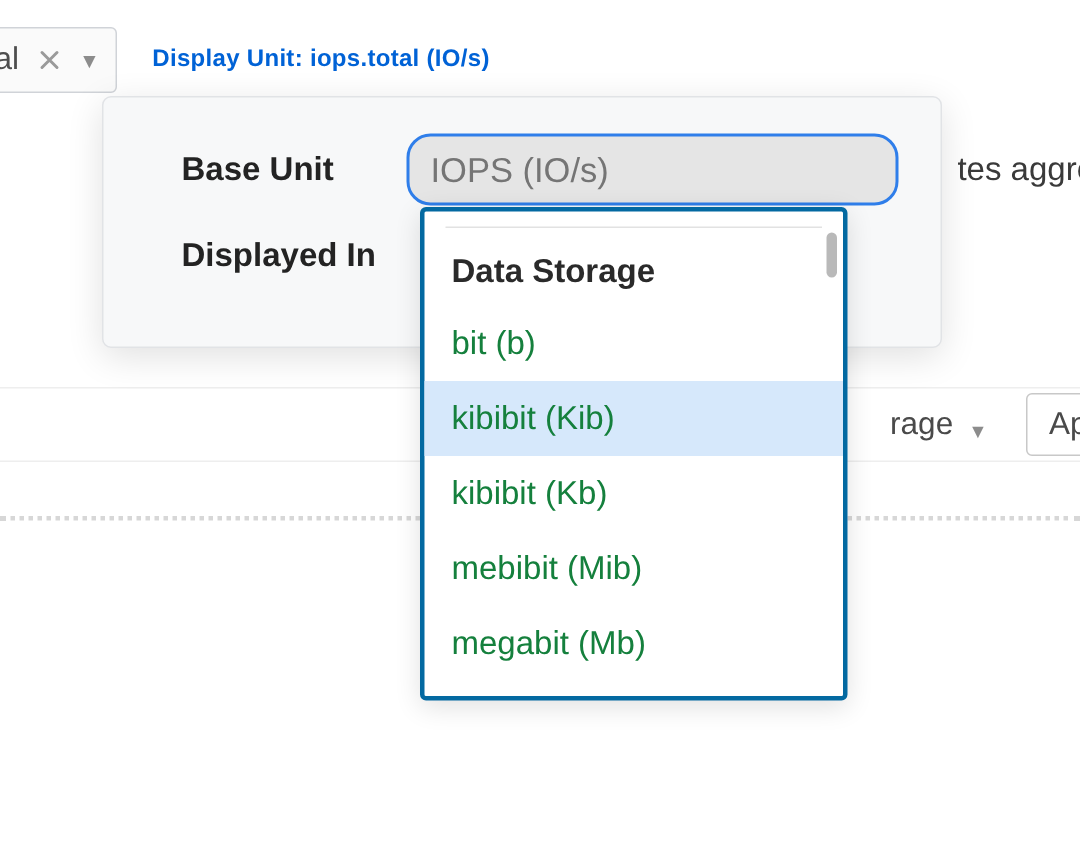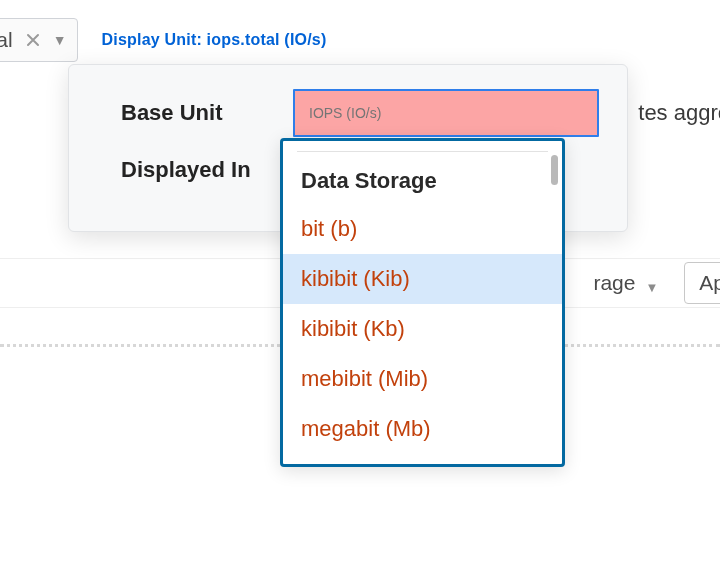--- a/index.html
+++ b/index.html
@@ -64,37 +64,37 @@
     width: 560px;
     background: #f7f8f9;
     border: 1px solid #e1e3e6;
     border-radius: 6px;
     box-shadow: 0 6px 24px rgba(0,0,0,0.12);
     padding: 24px 28px 28px 28px;
   }
   .form-row {
     display: flex; align-items: center;
     margin-bottom: 20px;
-    gap: 16px;
+    gap: 36px;
   }
   .form-label {
     font-size: 22px;
     font-weight: 700;
     color: #232323;
     width: 180px;
     text-align: left;
     padding-left: 24px;
   }
   .form-input {
     flex: 1;
     height: 48px;
     border: 2px solid #2f7eea;
-    border-radius: 1px;
-    background: #fca5a5;
-    font-size: 14px;
+    border-radius: 16px;
+    background: #e5e5e5;
+    font-size: 23px;
     padding: 0 14px;
     color: #555;
     outline: none;
   }
 
   
   .dropdown {
     position: absolute;
     top: 138px; left: 280px;
     width: 285px;
@@ -110,21 +110,21 @@
     margin: 0 14px 6px 14px;
   }
   .dropdown-group-header {
     font-size: 22px;
     font-weight: 700;
     color: #2a2a2a;
     padding: 10px 18px 10px 18px;
   }
   .dropdown-item {
     font-size: 22px;
-    color: #c2410c;
+    color: #15803d;
     padding: 12px 18px;
     cursor: pointer;
   }
   .dropdown-item.highlight {
     background: #d6e8fb;
   }
   .dropdown-scrollbar {
     position: absolute;
     top: 14px; right: 4px;
     width: 7px; height: 30px;

